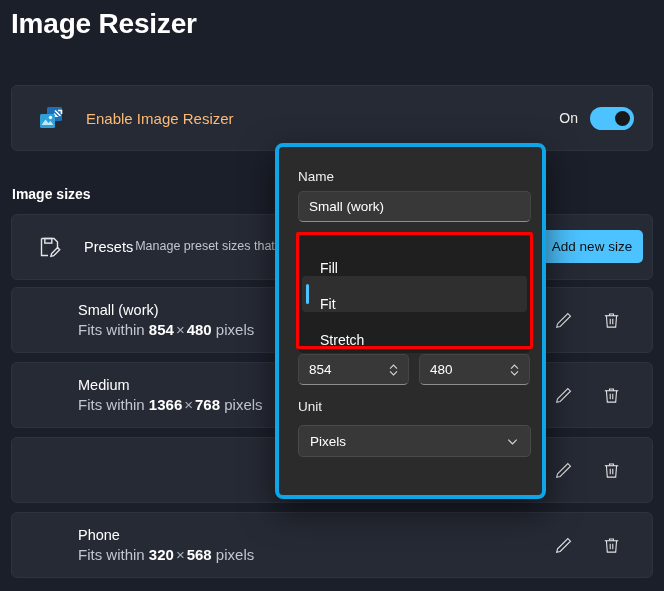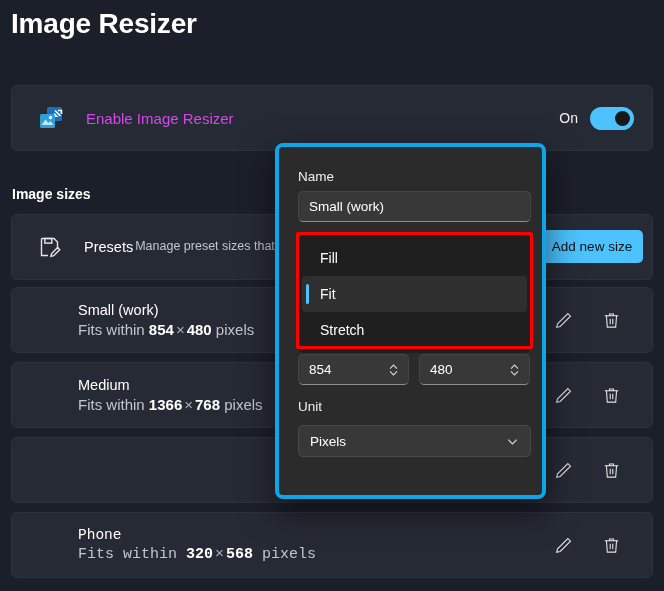--- a/index.html
+++ b/index.html
@@ -50,21 +50,21 @@
   .enable-icon {
     width: 26px;
     height: 26px;
     position: relative;
     flex: 0 0 auto;
     margin-left: 8px;
   }
   .enable-label {
     margin-left: 22px;
     font-size: 15px;
-    color: #d946ef;
+    color: #fdba74;
     font-weight: 400;
   }
   .toggle-wrap {
     margin-left: auto;
     display: flex;
     align-items: center;
     gap: 12px;
   }
   .toggle-state {
     font-size: 14px;
@@ -218,21 +218,21 @@
     top: 88px;
     width: 233px;
     background: #1f1f1f;
     border-radius: 6px;
     padding: 5px 4px;
     z-index: 7;
   }
   .combo-item {
     height: 36px;
     display: flex;
-    align-items: center;
+    align-items: flex-end;
     border-radius: 4px;
     padding-left: 18px;
     font-size: 14px;
     color: #ffffff;
     position: relative;
     cursor: pointer;
   }
   .combo-item.selected {
     background: #2f2f2f;
   }
@@ -427,21 +427,21 @@
       <svg width="19" height="19" viewBox="0 0 24 24" fill="none" stroke="#e2e2e2" stroke-width="1.4">
         <path d="M3.5 6 h17"></path>
         <path d="M9.5 6 V3.8 h5 V6"></path>
         <path d="M5.6 6 l1.1 14.4 h10.6 L18.4 6"></path>
         <path d="M10.4 9.8 v7 M13.6 9.8 v7"></path>
       </svg>
     </button>
   </span>
 </div>
 
-<div class="card size-card" style="top:512px;font-family:Liberation Mono, monospace;">
+<div class="card size-card" style="top:512px;">
   <span class="size-text">
     <span class="size-name">Phone</span>
     <span class="size-sub">
       <span>Fits within</span>
       <b>320</b><span class="times">×</span><b>568</b>
       <span>pixels</span>
     </span>
   </span>
   <span class="row-actions">
     <button class="icon-btn">

